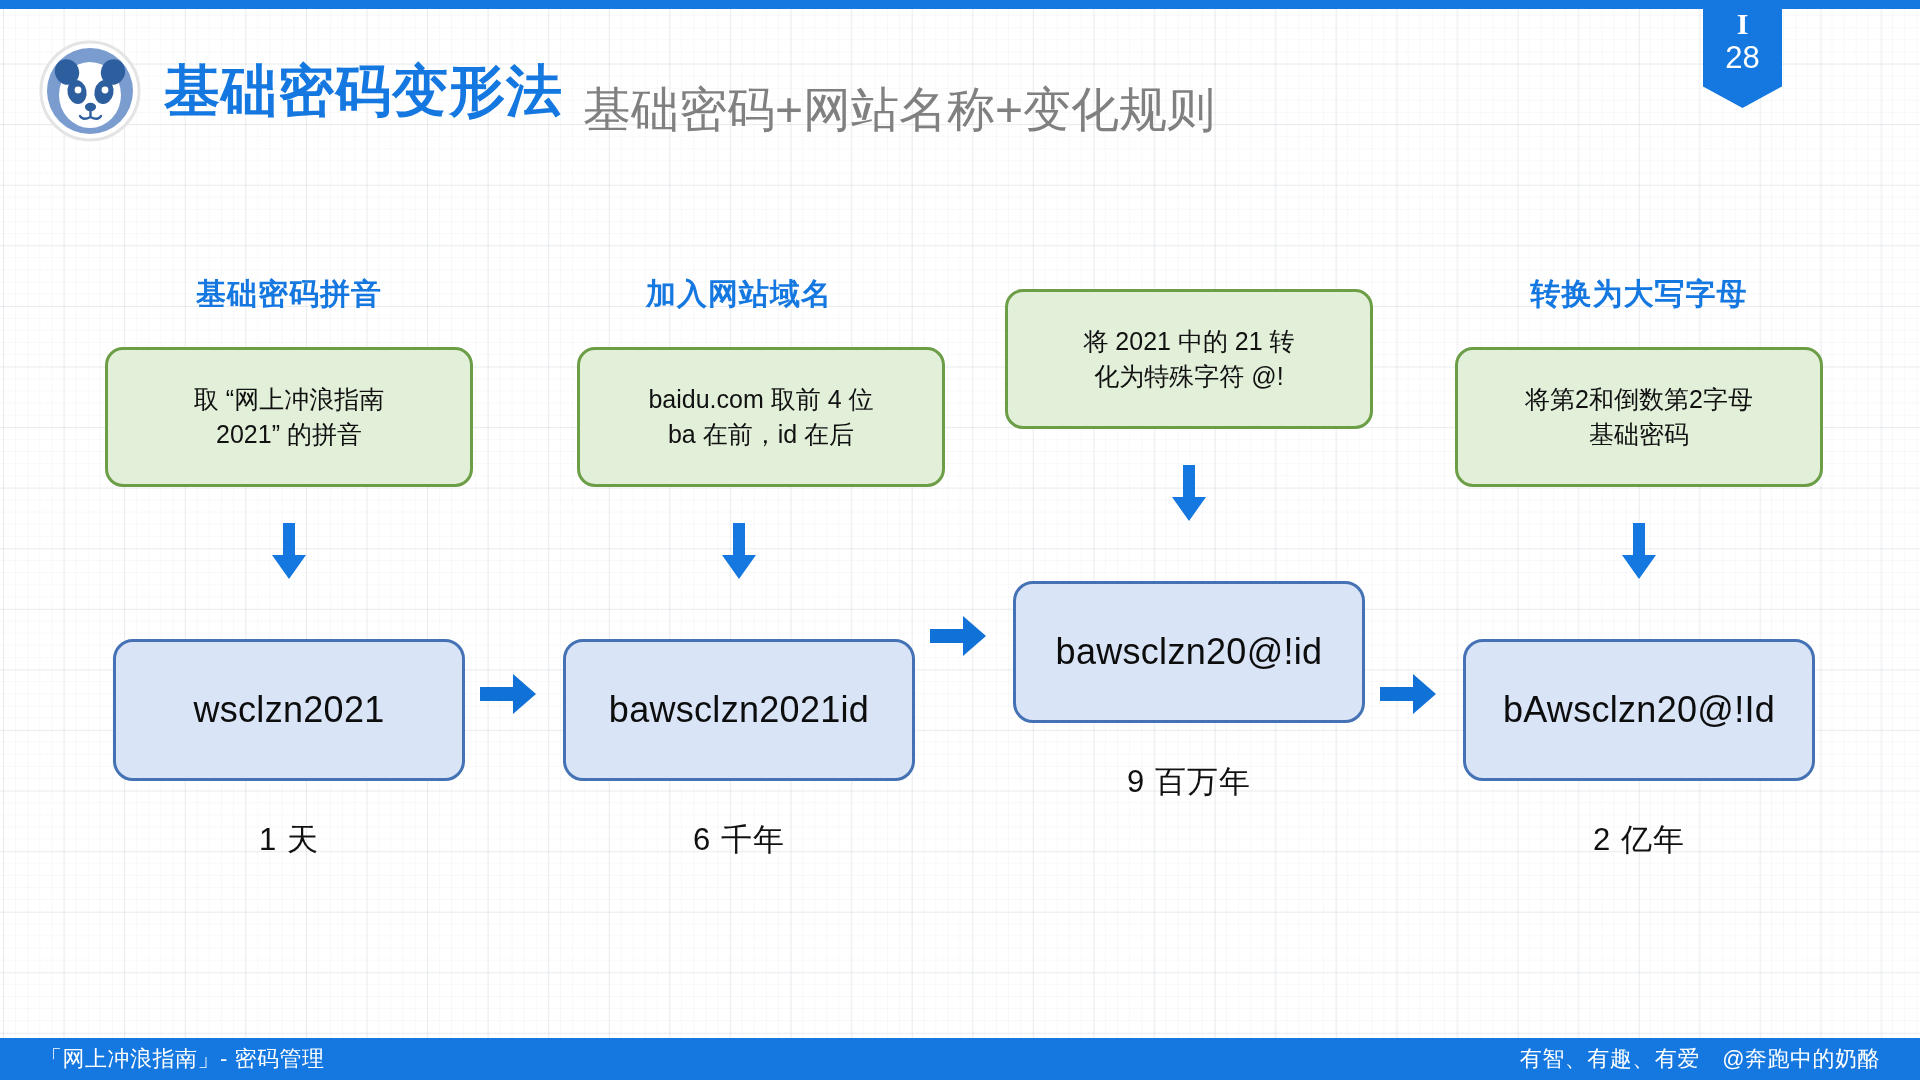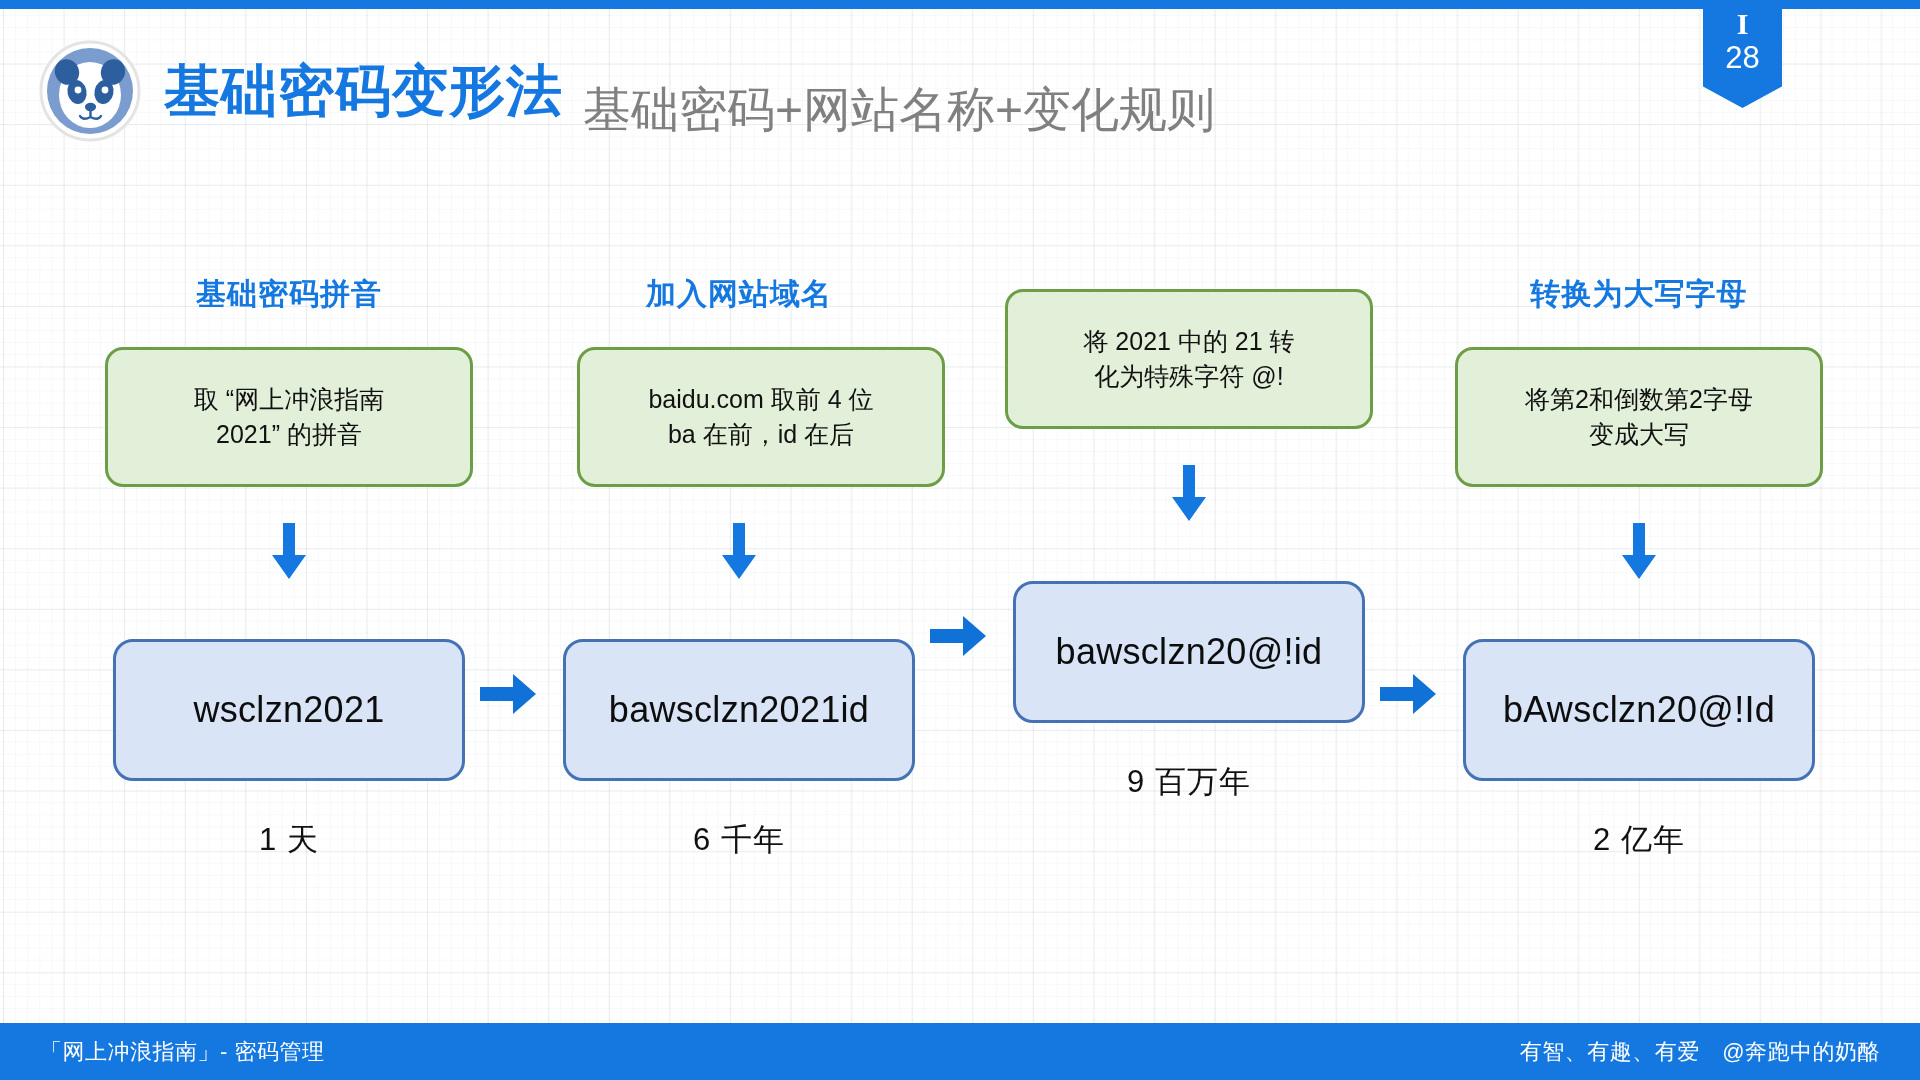--- a/index.html
+++ b/index.html
@@ -22,21 +22,21 @@
   }
 
   
   .bar-top {
     position: absolute; left: 0; top: 0;
     width: 1920px; height: 9px;
     background: #1478e0;
   }
   .footer {
     position: absolute; left: 0; bottom: 0;
-    width: 1920px; height: 57px;
+    width: 1920px; height: 42px;
     background: #1478e0;
     display: flex; align-items: center;
     justify-content: space-between;
     padding: 0 40px;
     color: #ffffff;
   }
   .footer-left { font-size: 22px; letter-spacing: .5px; }
   .footer-right { font-size: 22px; letter-spacing: .5px; }
 
   
@@ -198,21 +198,21 @@
           </svg>
         </span>
         <div class="blue-box">bawsclzn20@!id</div>
       </div>
       <div class="time-label">9 百万年</div>
     </div>
 
     <div class="col">
       <div class="col-head">转换为大写字母</div>
       <div class="green-box" style="white-space: pre-line;">将第2和倒数第2字母
-变成大写</div>
+基础密码</div>
       <div class="arrow-down">
         <svg width="34" height="58" viewBox="0 0 34 58">
           <path d="M11 0 H23 V32 H34 L17 56 L0 32 H11 Z" fill="#1478e0"></path>
         </svg>
       </div>
       <div class="blue-row">
         <span class="arrow-right">
           <svg width="56" height="40" viewBox="0 0 56 40">
             <path d="M0 13 H33 V0 L56 20 L33 40 V27 H0 Z" fill="#1071d6"></path>
           </svg>

